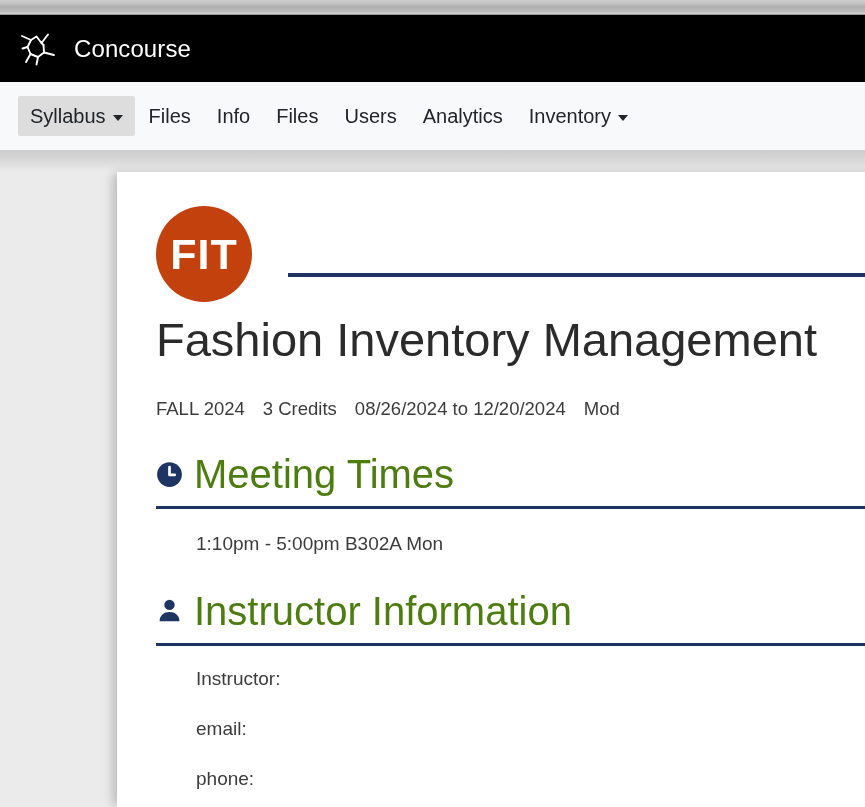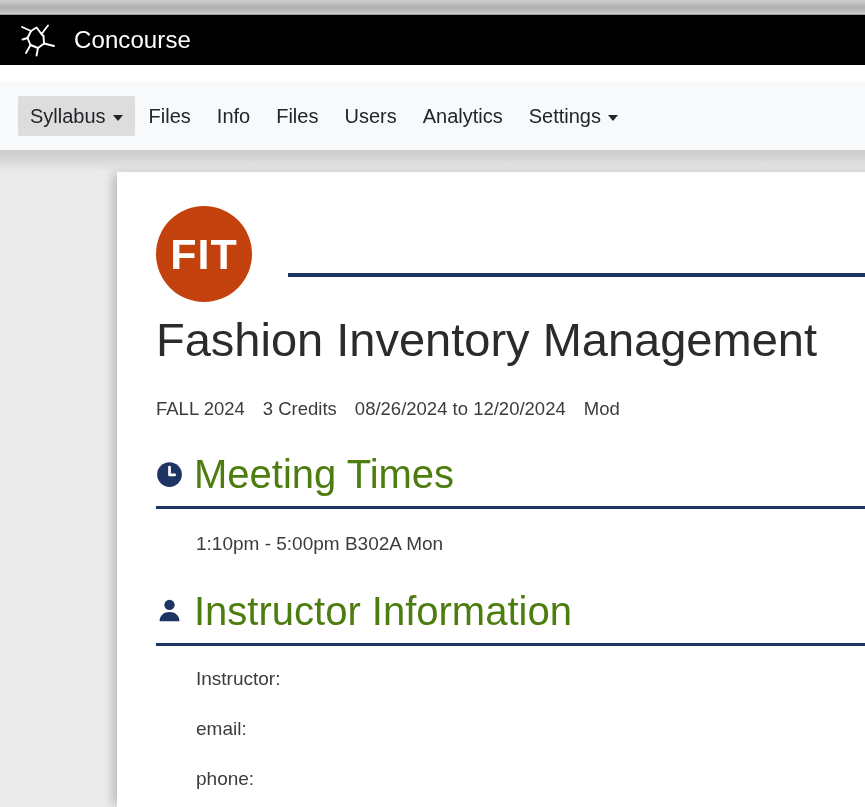--- a/index.html
+++ b/index.html
@@ -34,21 +34,21 @@
     width: 865px;
     height: 10px;
     background: linear-gradient(to bottom, #c9c9c9, #b0b0b0 50%, #bdbdbd);
   }
 
   
   #brand-header {
     position: absolute;
     top: 15px; left: 0;
     width: 865px;
-    height: 50px;
+    height: 67px;
     background: #000000;
     display: flex;
     align-items: center;
     padding-left: 14px;
     box-sizing: border-box;
     text-align: right;
   }
   #brand-logo {
     width: 48px;
     height: 48px;
@@ -274,21 +274,21 @@
   <div class="nav-item">
     <span>Files</span>
   </div>
   <div class="nav-item">
     <span>Users</span>
   </div>
   <div class="nav-item">
     <span>Analytics</span>
   </div>
   <div class="nav-item">
-    <span>Settings</span>
+    <span>Inventory</span>
     <span class="caret"></span>
   </div>
 </nav>
 
 <div id="page-bg"></div>
 
 <div id="syllabus-card">
   <div id="card-inner">
 
     <div id="course-logo-row">

